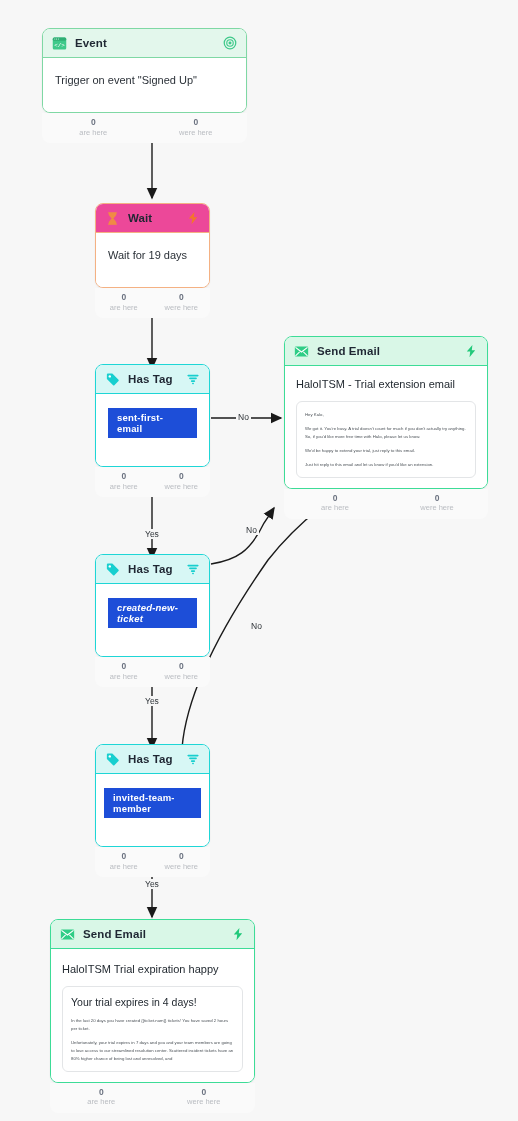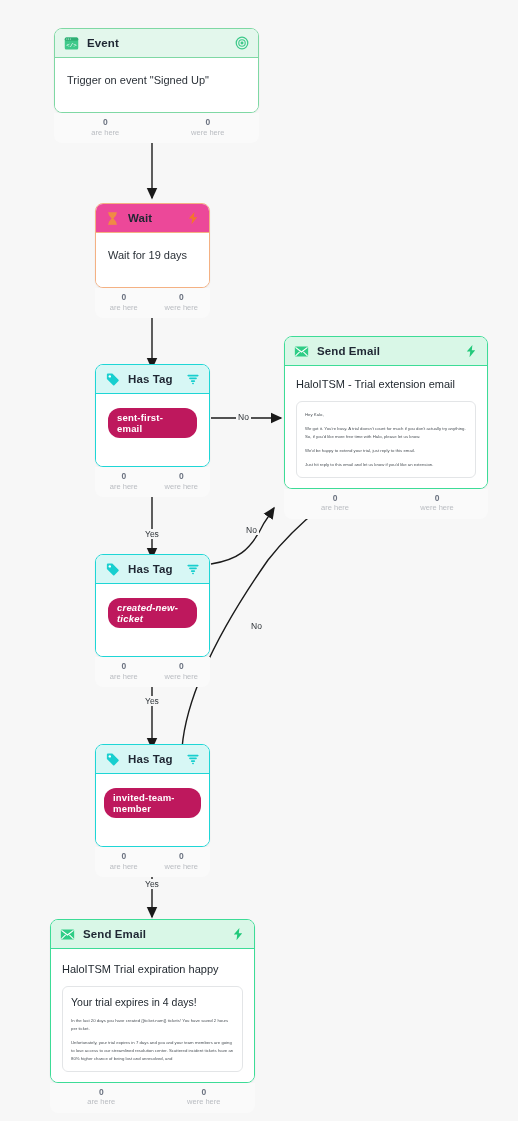--- a/index.html
+++ b/index.html
@@ -62,25 +62,25 @@
 
   .v-tag .node-card { border-color:#1ed6d6; }
   .v-tag .node-head { background:#d7f7f5; border-bottom-color:#1ed6d6; }
 
   .v-mail .node-card { border-color:#3ddc97; }
   .v-mail .node-head { background:#d9f7e7; border-bottom-color:#3ddc97; }
 
   
   .chip {
     display:inline-block;
-    background:#be185d;
+    background:#1d4ed8;
     color:#ffffff;
     font-size:9.5px; font-weight:bold;
     padding:4px 9px;
-    border-radius:12px;
+    border-radius:0;
     letter-spacing:.2px;
   }
 
   
   .mail-subject { font-size:11px; color:#232a31; margin-bottom:11px; }
   .mail-preview {
     border:1px solid #e3e5e7; border-radius:6px;
     padding:9px 8px 8px 8px;
     background:#fff;
   }
@@ -128,21 +128,21 @@
     <path d="M152,855 L152,917" stroke="#1a1a1a" stroke-width="1.4" fill="none" marker-end="url(#ah)"></path>
   </svg>
 
   <div class="edge-label" style="left:236px; top:412px;">No</div>
   <div class="edge-label" style="left:143px; top:529px;">Yes</div>
   <div class="edge-label" style="left:244px; top:525px;">No</div>
   <div class="edge-label" style="left:143px; top:696px;">Yes</div>
   <div class="edge-label" style="left:249px; top:621px;">No</div>
   <div class="edge-label" style="left:143px; top:879px;">Yes</div>
 
-  <div class="node v-event" style="left:54px; top:28px; width:205px;">
+  <div class="node v-event" style="left:42px; top:28px; width:205px;">
     <div class="node-card">
       <div class="node-head">
         <span>
           <svg class="ico" viewBox="0 0 16 16">
               <rect x="0.8" y="1.6" width="14.4" height="12.8" rx="1.6" fill="#3ec98a"></rect>
               <rect x="0.8" y="1.6" width="14.4" height="3.4" rx="1.6" fill="#2fae74"></rect>
               <circle cx="3" cy="3.3" r="0.55" fill="#e9fbf2"></circle>
               <circle cx="4.9" cy="3.3" r="0.55" fill="#e9fbf2"></circle>
               <circle cx="6.8" cy="3.3" r="0.55" fill="#e9fbf2"></circle>
               <text x="8" y="11.9" font-family="Liberation Mono, monospace" font-size="6.2" fill="#ffffff" text-anchor="middle">&lt;/&gt;</text>

